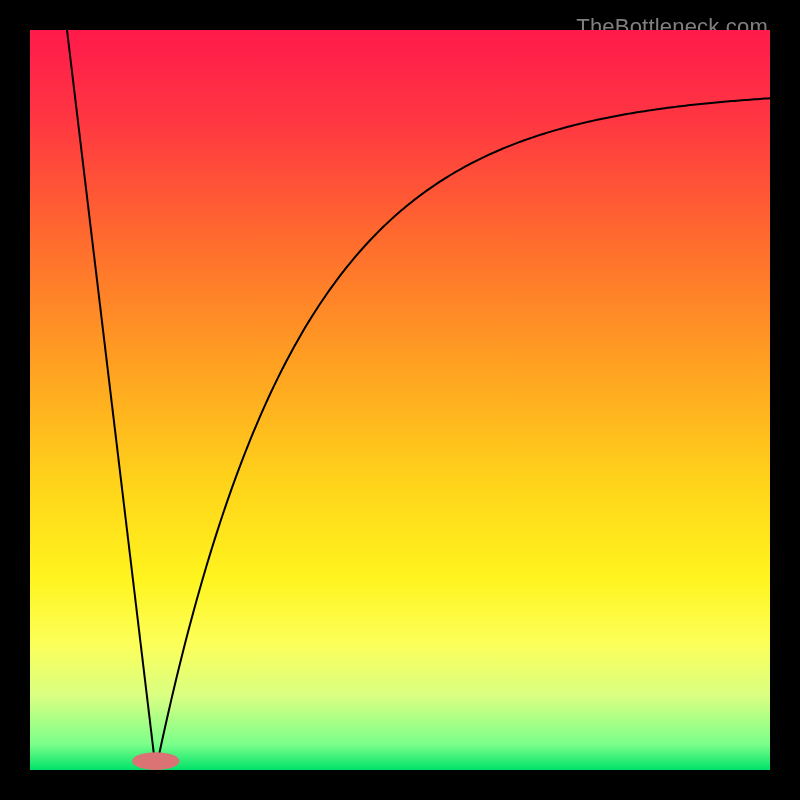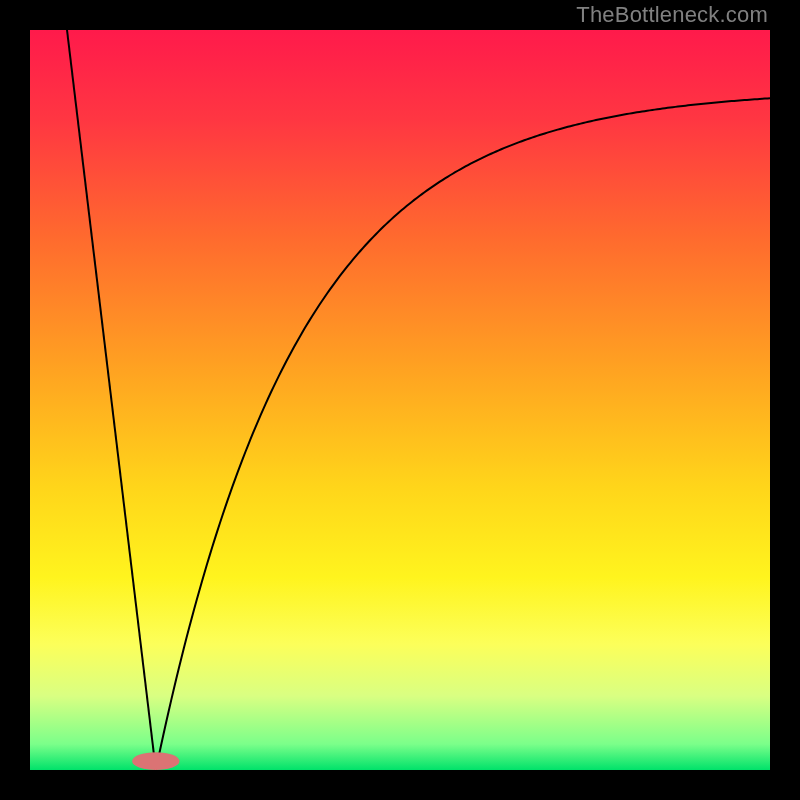--- a/index.html
+++ b/index.html
@@ -19,21 +19,21 @@
   }
   .plot-area {
     position: absolute;
     left: 30px;
     top: 30px;
     width: 740px;
     height: 740px;
   }
   .watermark {
     position: absolute;
-    top: 2px;
+    top: 14px;
     right: 32px;
     color: #808080;
     font-size: 22px;
     font-weight: 500;
     letter-spacing: 0.2px;
   }
 </style>
 </head>
 <body>
 

